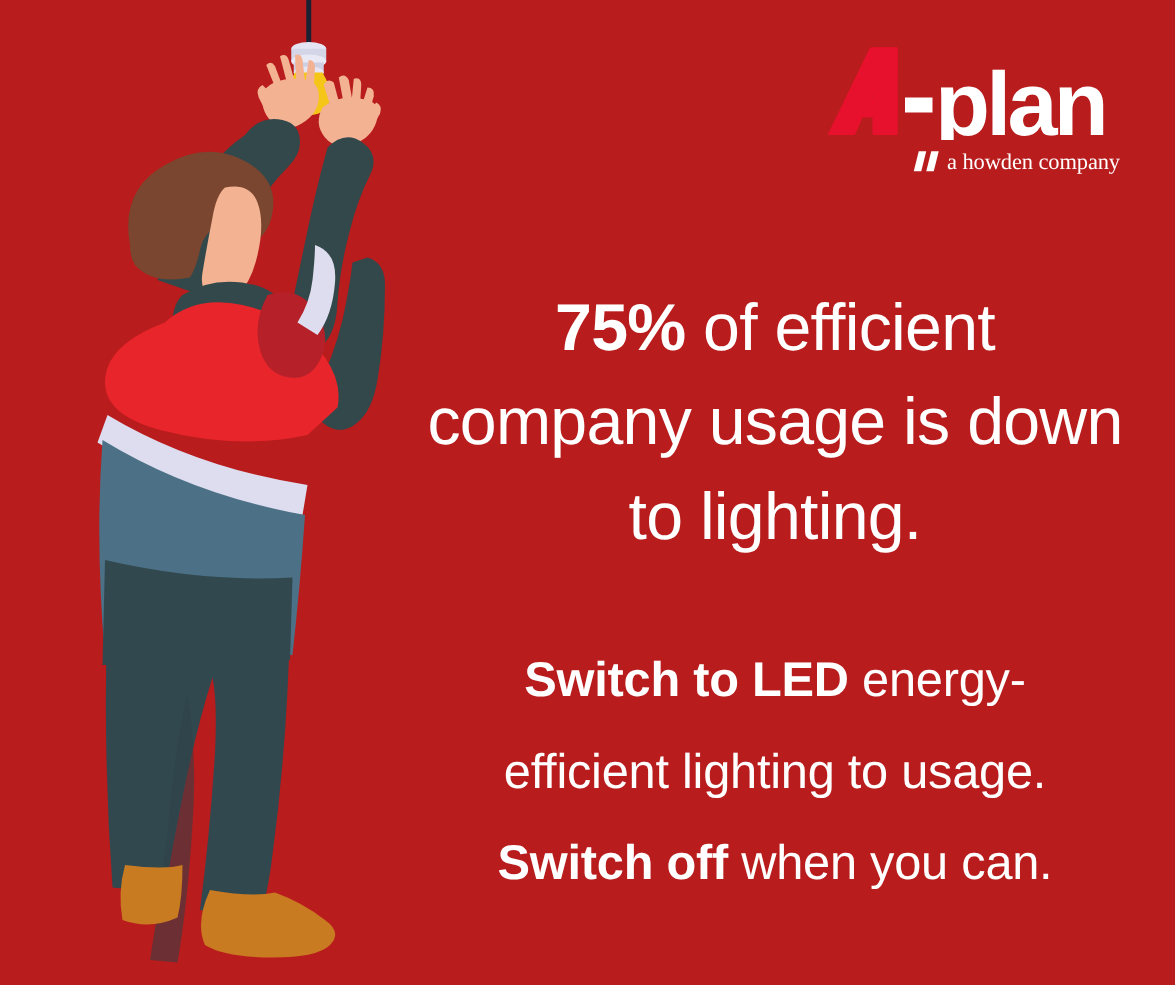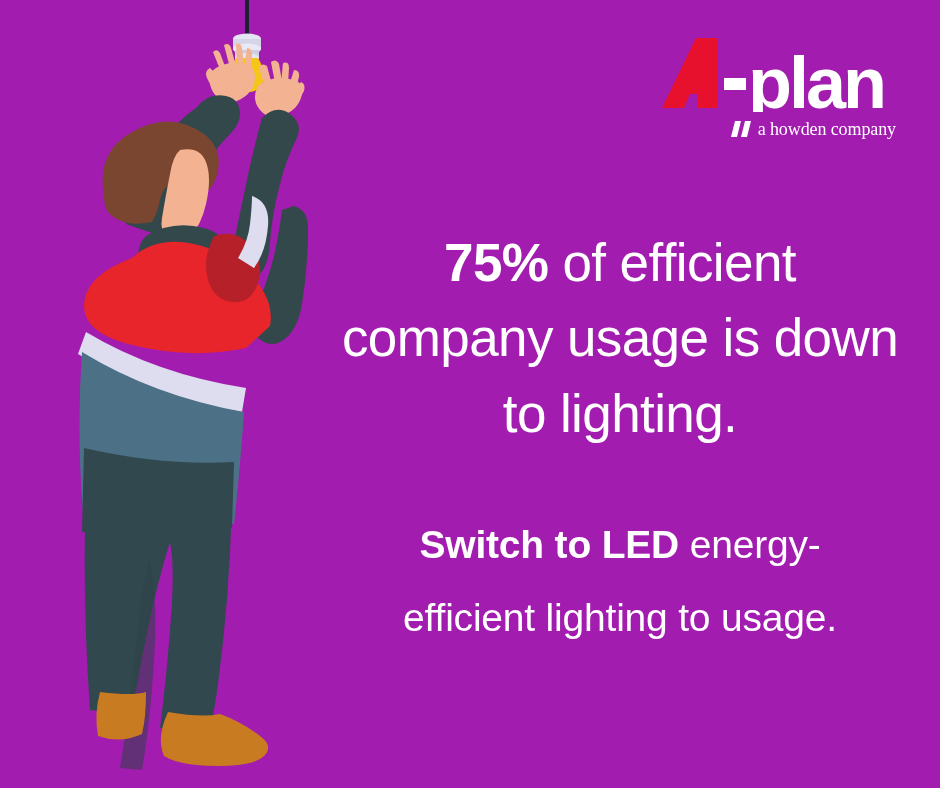--- a/index.html
+++ b/index.html
@@ -109,21 +109,21 @@
     font-weight: 400;
     line-height: 1.87;
     letter-spacing: -0.2px;
   }
   .subcopy .accent { font-weight: 700; }
   .subcopy-line { display: block; }
 </style>
 </head>
 <body>
 
-<div id="poster" style="background: #a21caf;">
+<div id="poster" style="background: #b91c1c;">
 
   <div id="illustration">
     <svg width="340" height="788" viewBox="0 0 340 788" xmlns="http://www.w3.org/2000/svg">
 
       <rect x="245" y="-5" width="4" height="42" fill="#1C2033"></rect>
 
       <g>
         <ellipse cx="247" cy="39" rx="14" ry="5.5" fill="#E4E4F2"></ellipse>
         <path d="M233 39 L233 49 Q247 57 261 49 L261 39 Z" fill="#D5D5E8"></path>
         <ellipse cx="247" cy="49" rx="14" ry="5.5" fill="#E9E9F5"></ellipse>
@@ -239,16 +239,17 @@
   <div id="copy">
     <p class="headline">
       <span class="accent">75%</span><span> of efficient</span>
       <span>company usage is</span>
       <span>down to lighting.</span>
     </p>
 
     <p class="subcopy">
       <span class="subcopy-line"><span class="accent">Switch to LED</span><span> energy-</span></span>
       <span class="subcopy-line">efficient lighting to usage.</span>
+      <span class="subcopy-line"><span class="accent">Switch off</span><span> when you can.</span></span>
     </p>
   </div>
 
 </div>
 
 </body></html>

